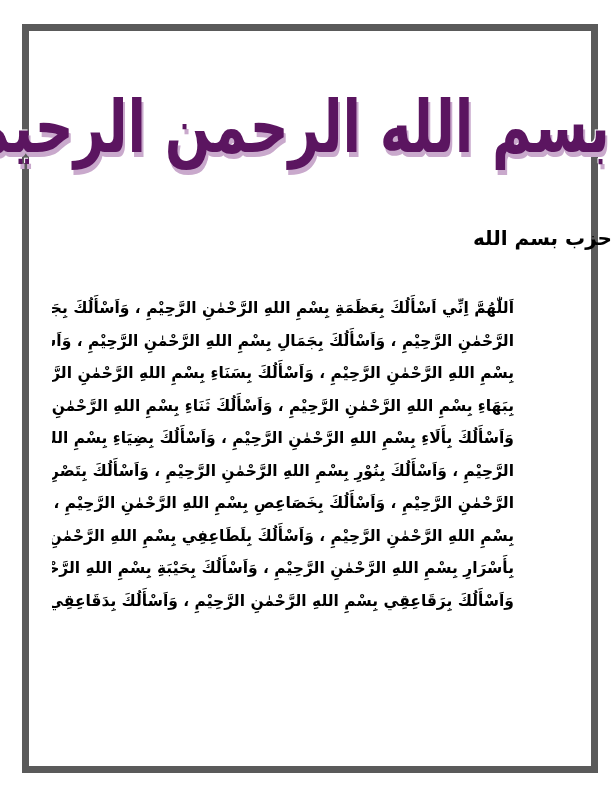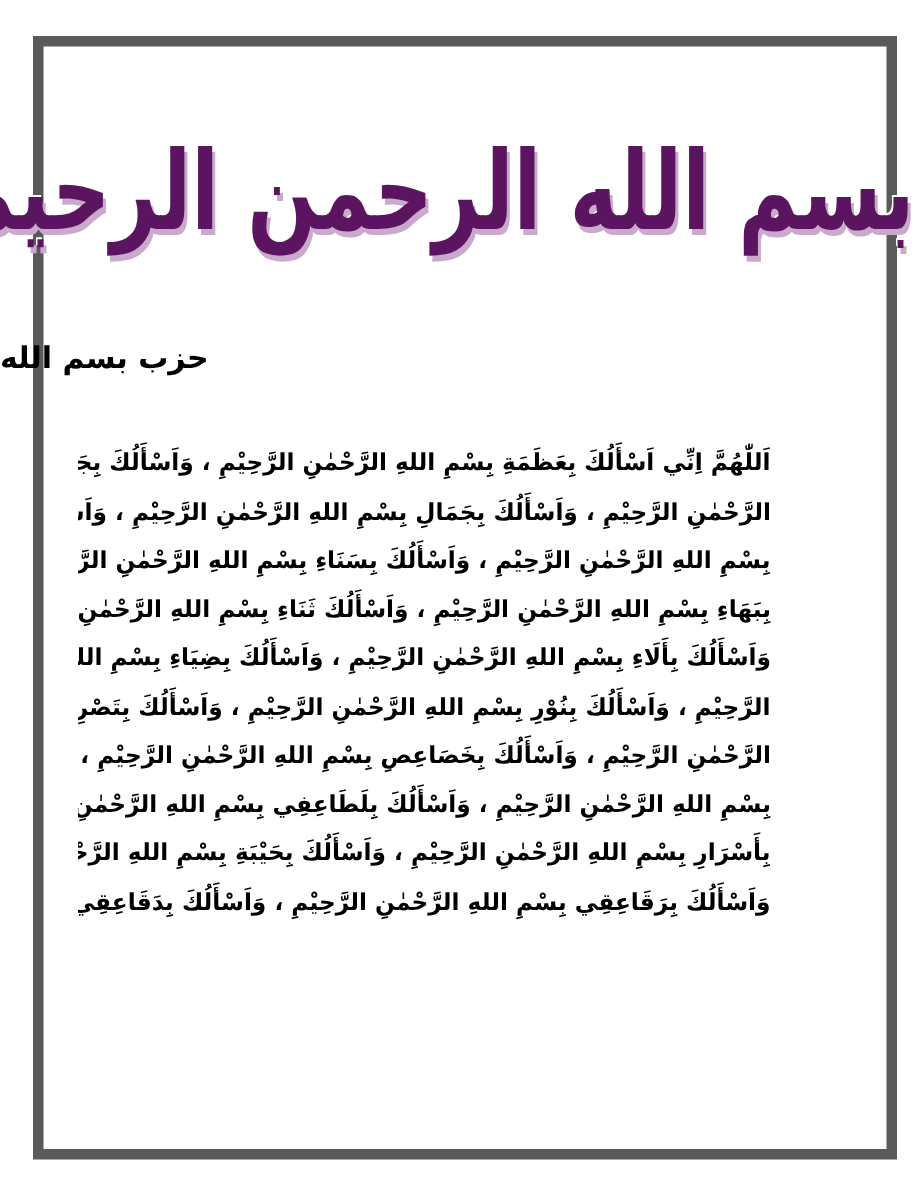--- a/index.html
+++ b/index.html
@@ -42,21 +42,21 @@
       letter-spacing: 1px;
       text-shadow: 2px 3px 0 #c9a9cc, -1px -1px 0 #ffffff;
       transform: scaleY(1.35);
       white-space: nowrap;
     }
     .title {
       position: absolute;
       left: 0;
       right: 0;
       top: 226px;
-      text-align: left;
+      text-align: right;
       direction: rtl;
       font-family: "DejaVu Sans", sans-serif;
       font-weight: bold;
       font-size: 20px;
       color: #000000;
     }
     .body-text {
       position: absolute;
       left: 52px;
       width: 462px;

